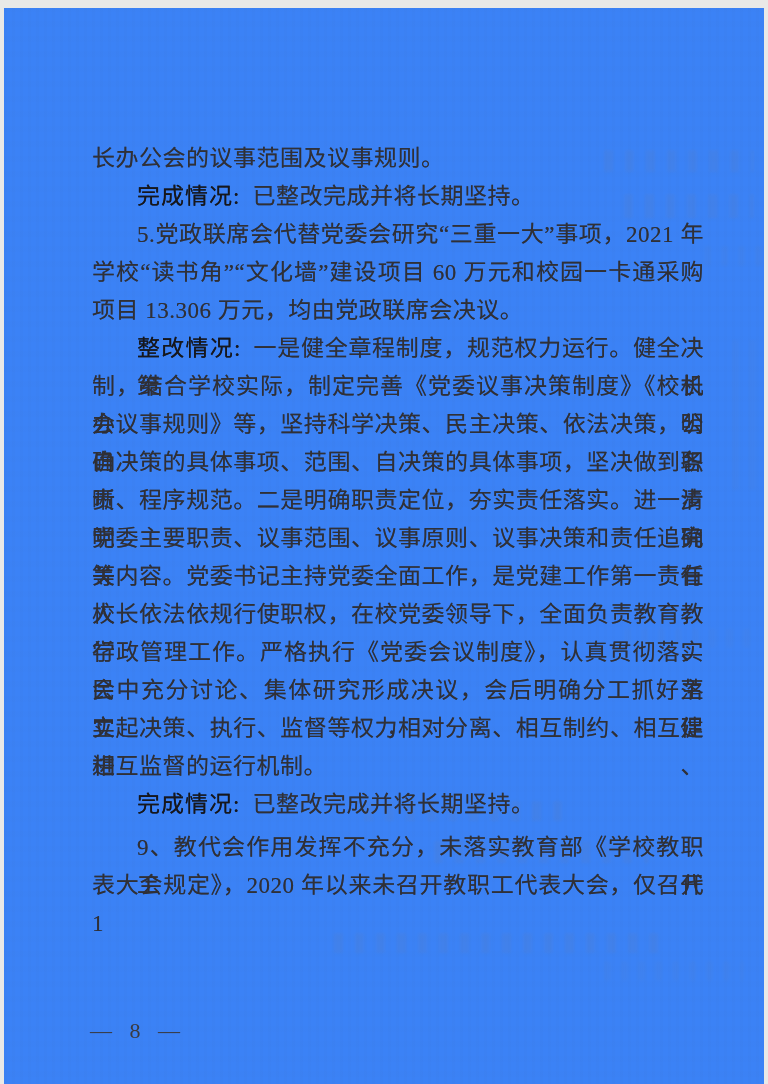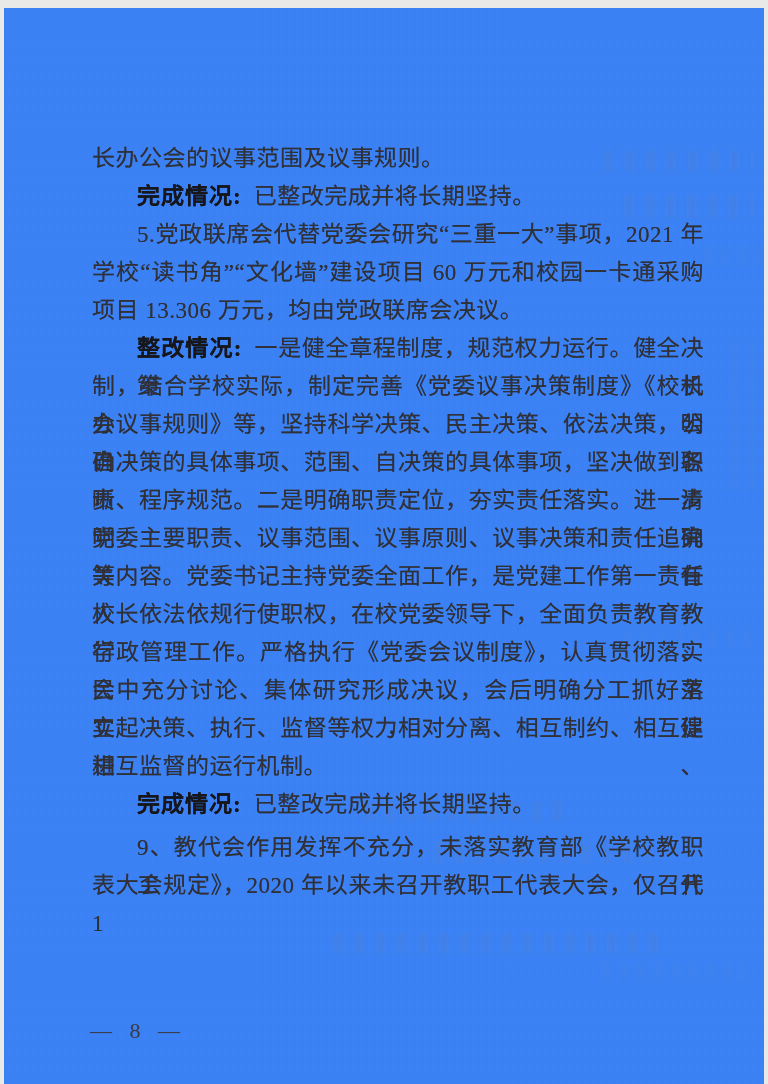--- a/index.html
+++ b/index.html
@@ -47,21 +47,21 @@
     text-shadow: 0 0 0.4px rgba(40,40,48,0.55);
   }
   .line.full {
     white-space: normal;
     text-align: justify;
     text-align-last: justify;
   }
   .line.indent { padding-left: 45px; }
   .line.gap-top { margin-top: 5px; }
   .label {
-    font-weight: bold;
+    font-weight: normal;
     color: #17171b;
     letter-spacing: 1px;
     margin-right: 12px;
     text-shadow: 0 0 0.6px rgba(10,10,14,0.8);
   }
   .footer {
     position: absolute;
     left: 86px;
     top: 1010px;
     font-size: 22px;

